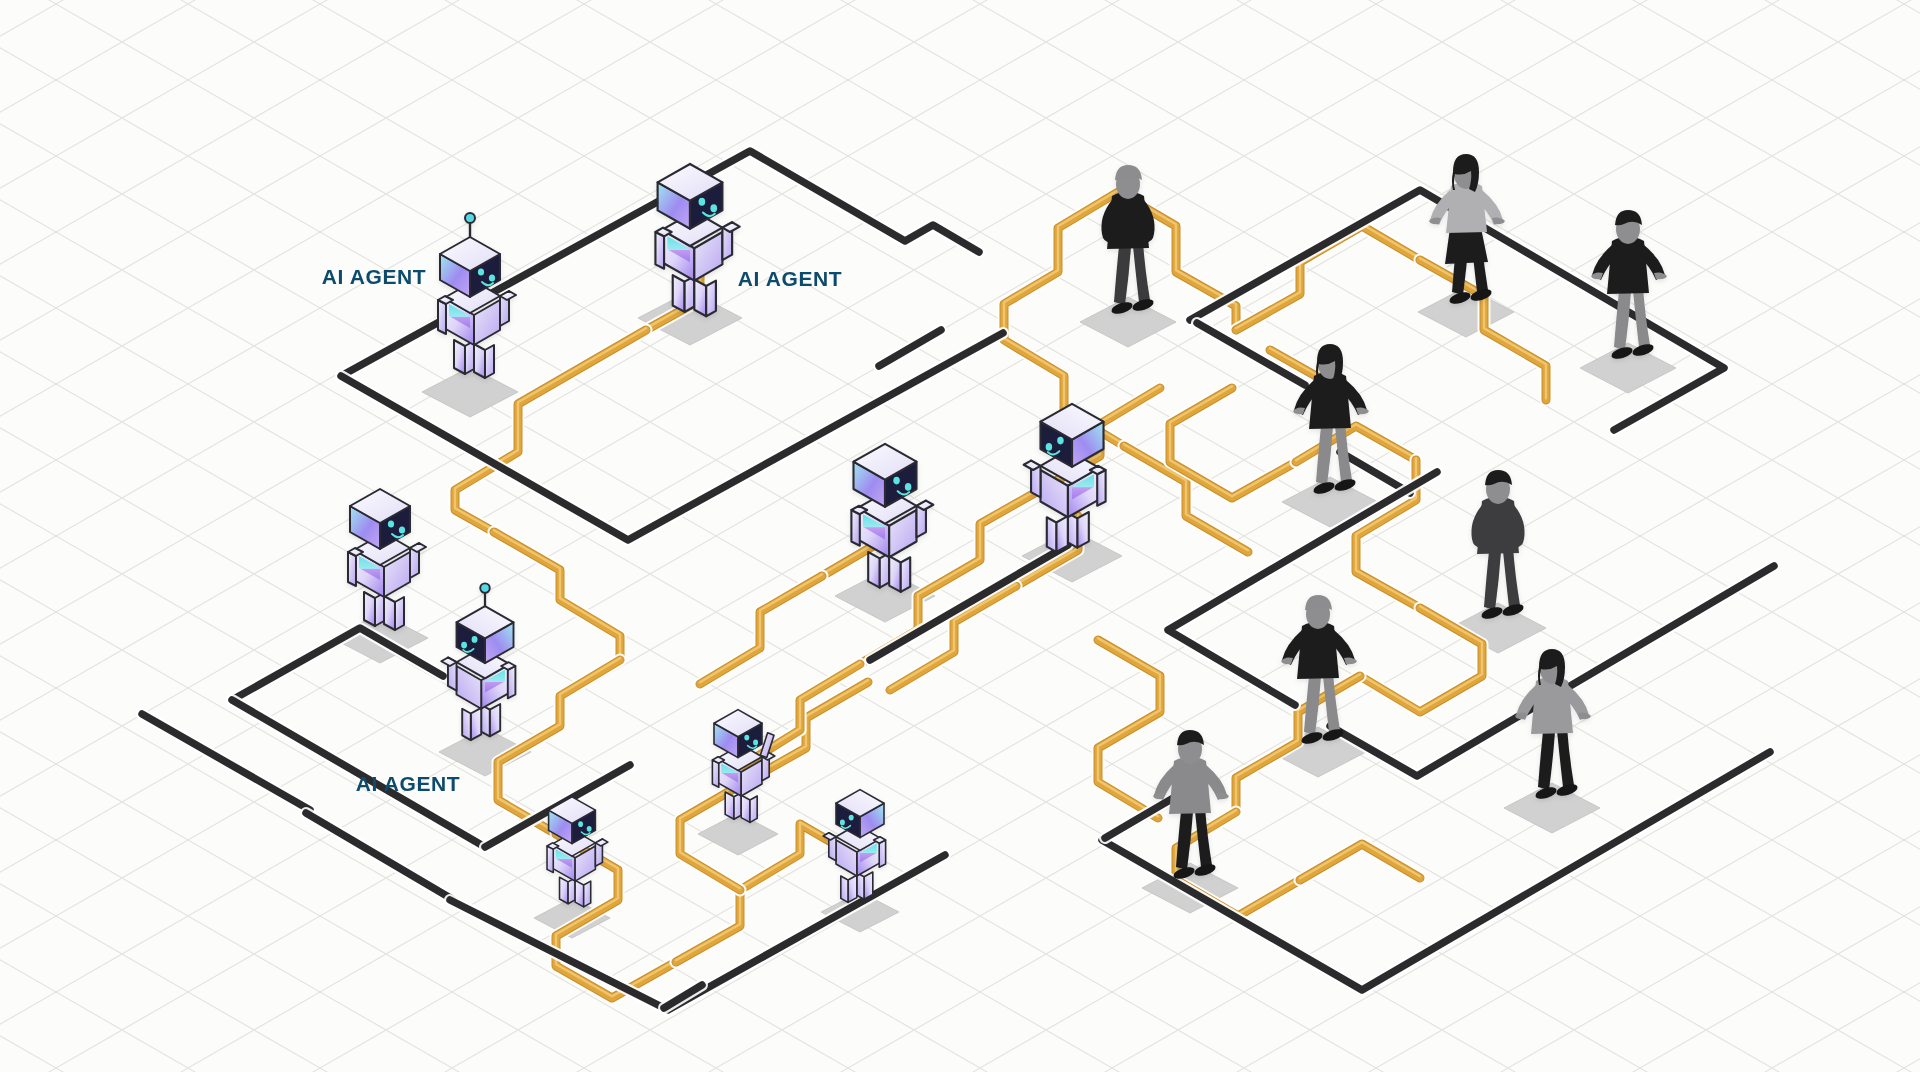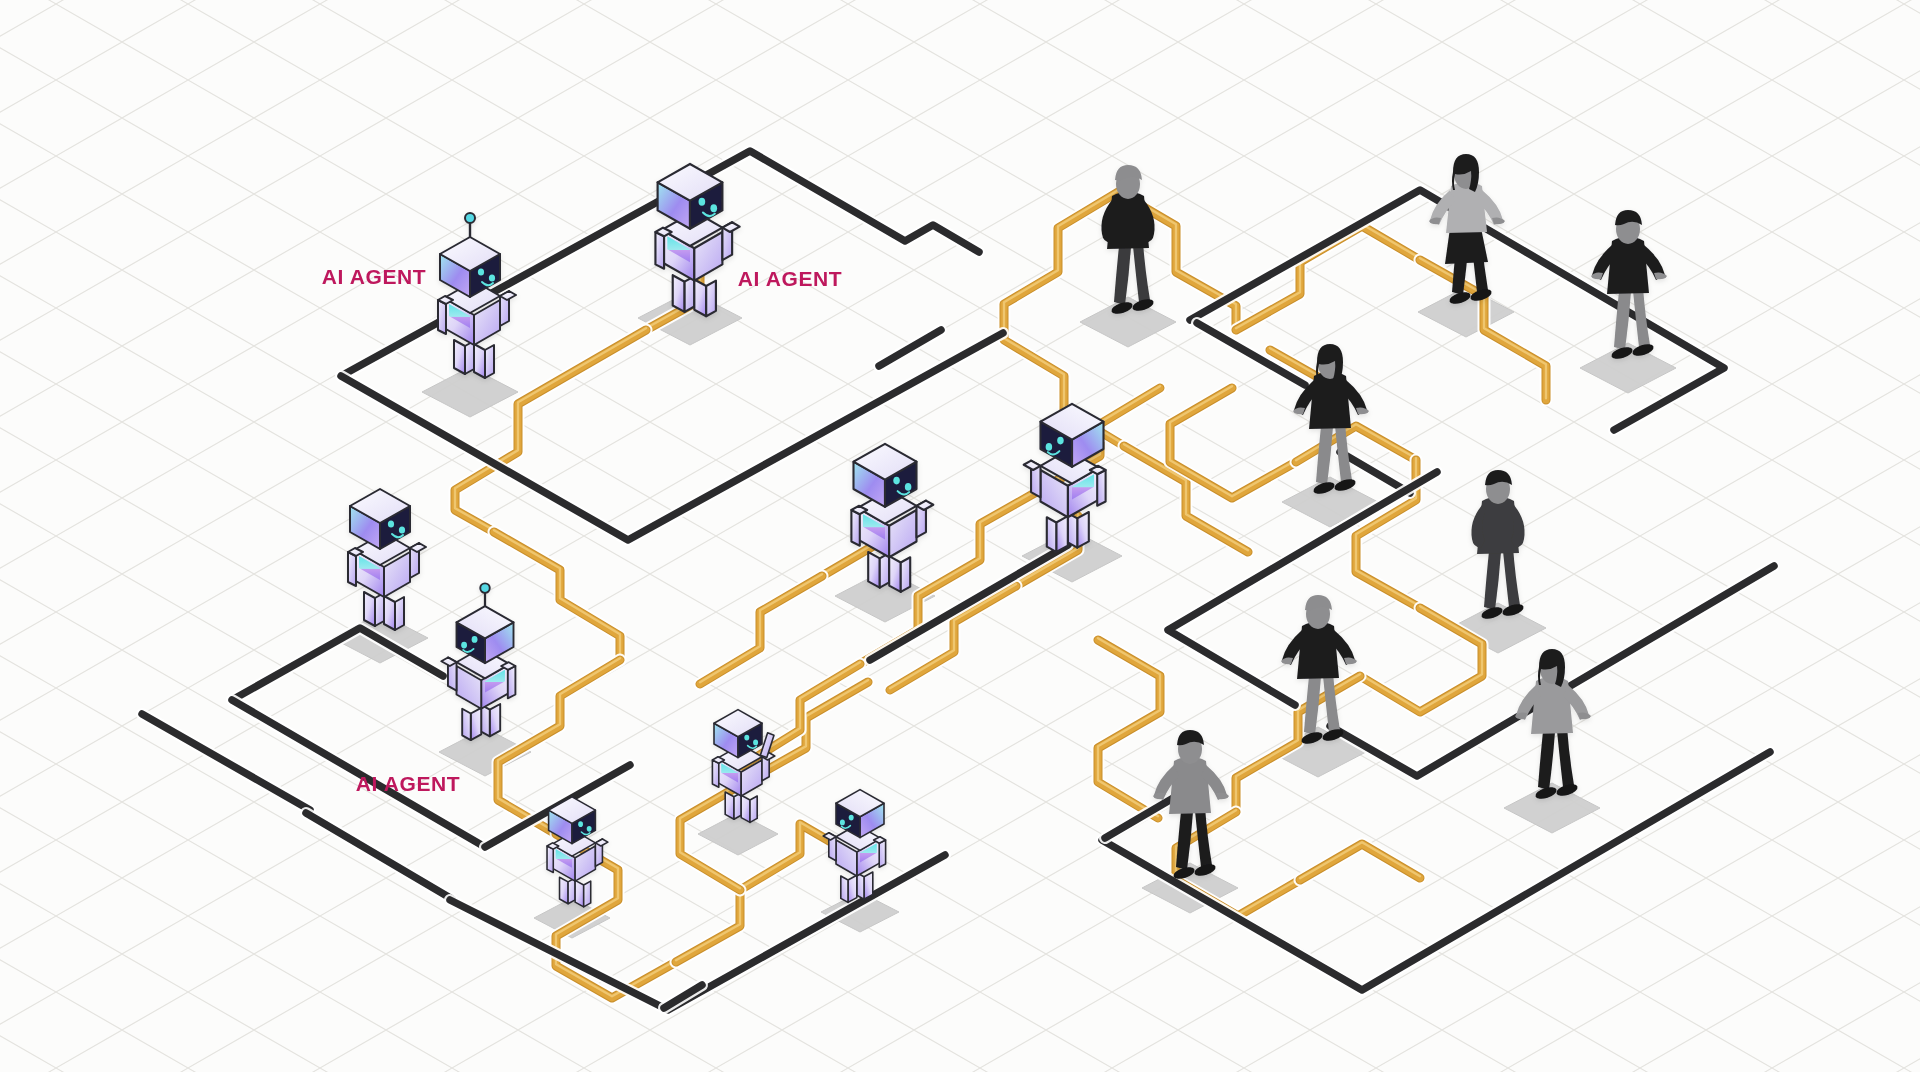--- a/index.html
+++ b/index.html
@@ -5,21 +5,21 @@
   html,body{margin:0;padding:0;background:#fbfbfa;}
   body{width:1920px;height:1072px;overflow:hidden;font-family:"Liberation Sans",sans-serif;}
   #stage{position:relative;width:1920px;height:1072px;background:#fcfcfb;overflow:hidden;}
   #scene{position:absolute;inset:0;}
   .lbl{
     position:absolute;
     font-family:"Liberation Sans",sans-serif;
     font-weight:bold;
     font-size:21px;
     letter-spacing:0.6px;
-    color:#be185d;
+    color:#0c4a6e;
     white-space:nowrap;
     transform:translate(-50%,-50%);
     user-select:none;
   }
 </style>
 </head>
 <body>
 
 <div id="stage">
   <svg id="scene" viewBox="0 0 1920 1072" width="1920" height="1072" xmlns="http://www.w3.org/2000/svg">

